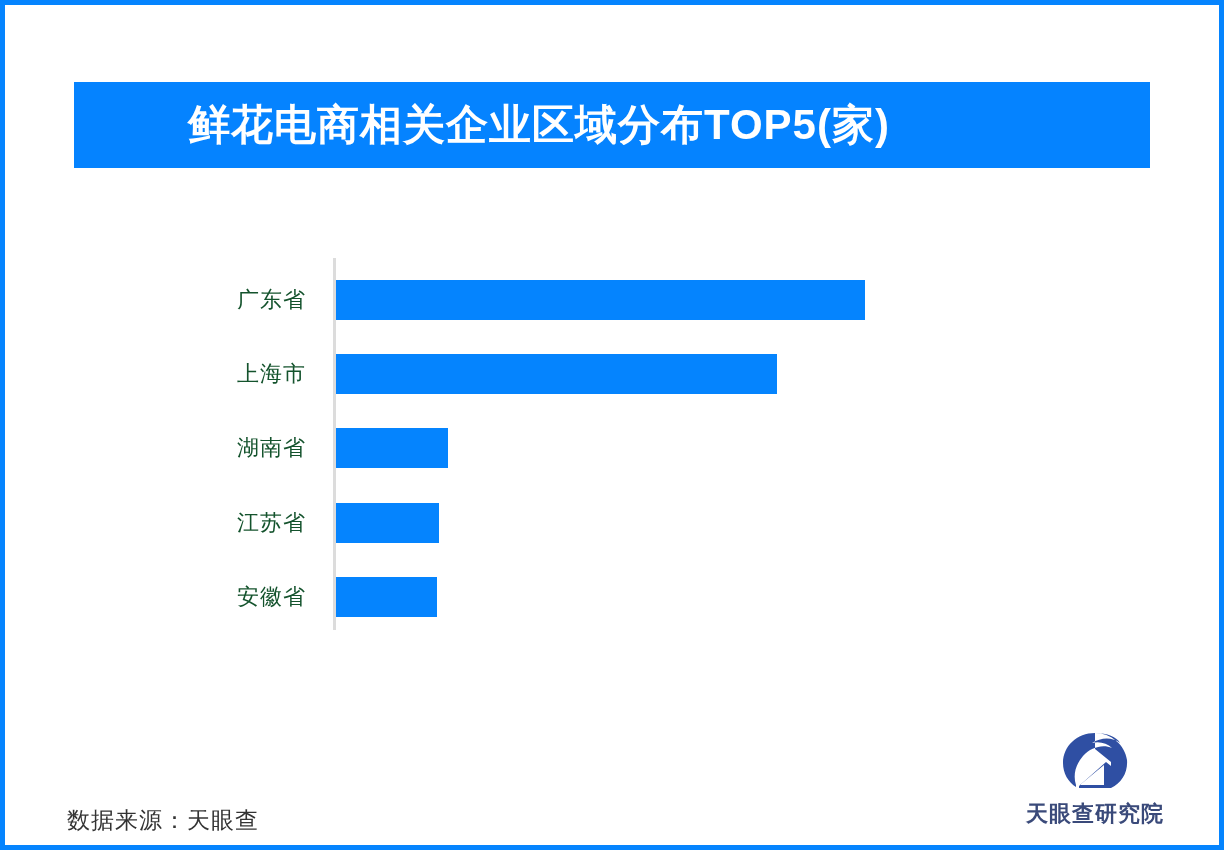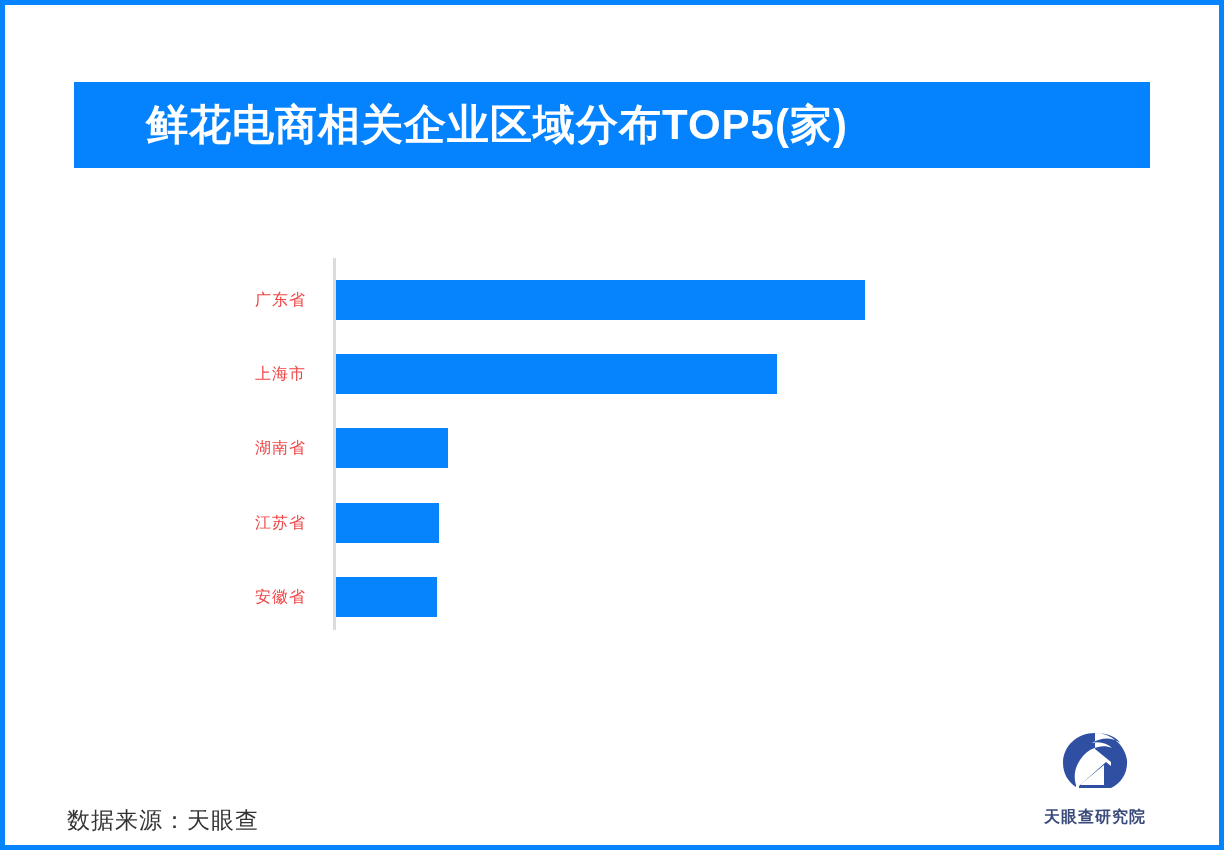--- a/index.html
+++ b/index.html
@@ -27,21 +27,21 @@
   
   .title-bar {
     position: absolute;
     left: 69px;
     top: 77px;
     width: 1076px;
     height: 86px;
     background: #0583ff;
     display: flex;
     align-items: center;
-    padding-left: 72px;
+    padding-left: 114px;
   }
 
   .title-text {
     color: #ffffff;
     font-size: 42px;
     font-weight: bold;
     letter-spacing: 1px;
     line-height: 1;
     white-space: nowrap;
   }
@@ -71,22 +71,22 @@
     height: 74px;
     display: flex;
     align-items: center;
   }
 
   .bar-label {
     position: absolute;
     left: 130px;
     width: 171px;
     text-align: right;
-    font-size: 16px;
-    color: #ef4444;
+    font-size: 22px;
+    color: #14532d;
     letter-spacing: 1px;
     line-height: 1;
     white-space: nowrap;
   }
 
   .bar-track {
     position: absolute;
     left: 331px;
     height: 40px;
     top: 17px;
@@ -121,22 +121,22 @@
     justify-content: flex-start;
   }
 
   .logo-mark {
     width: 72px;
     height: 62px;
     display: block;
   }
 
   .logo-text {
-    margin-top: 15px;
-    font-size: 16px;
+    margin-top: 9px;
+    font-size: 22px;
     font-weight: bold;
     color: #3a4a7a;
     letter-spacing: 1px;
     line-height: 1;
     white-space: nowrap;
   }
 </style>
 </head>
 <body>
 

